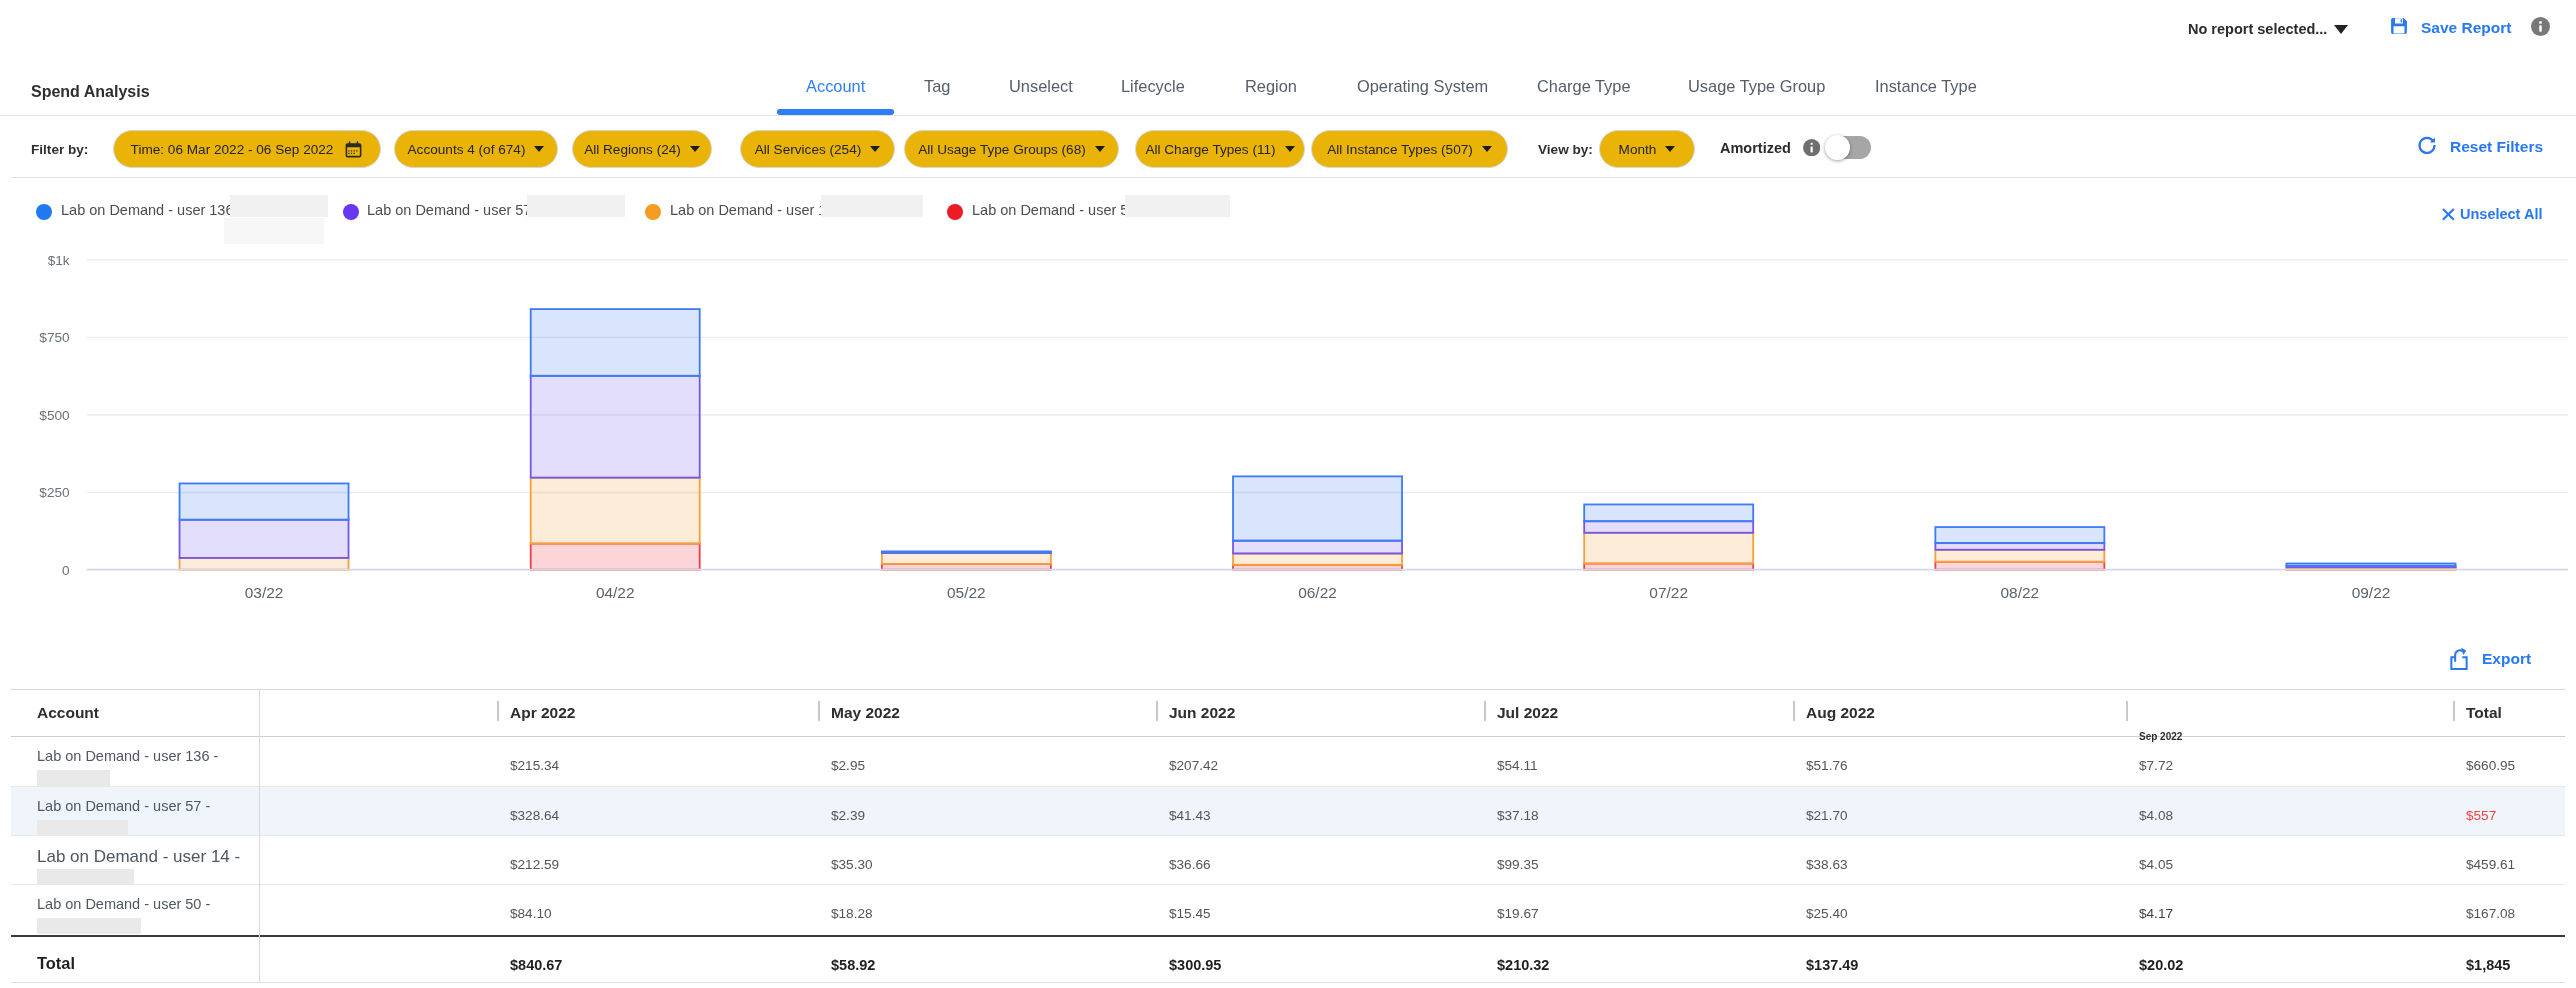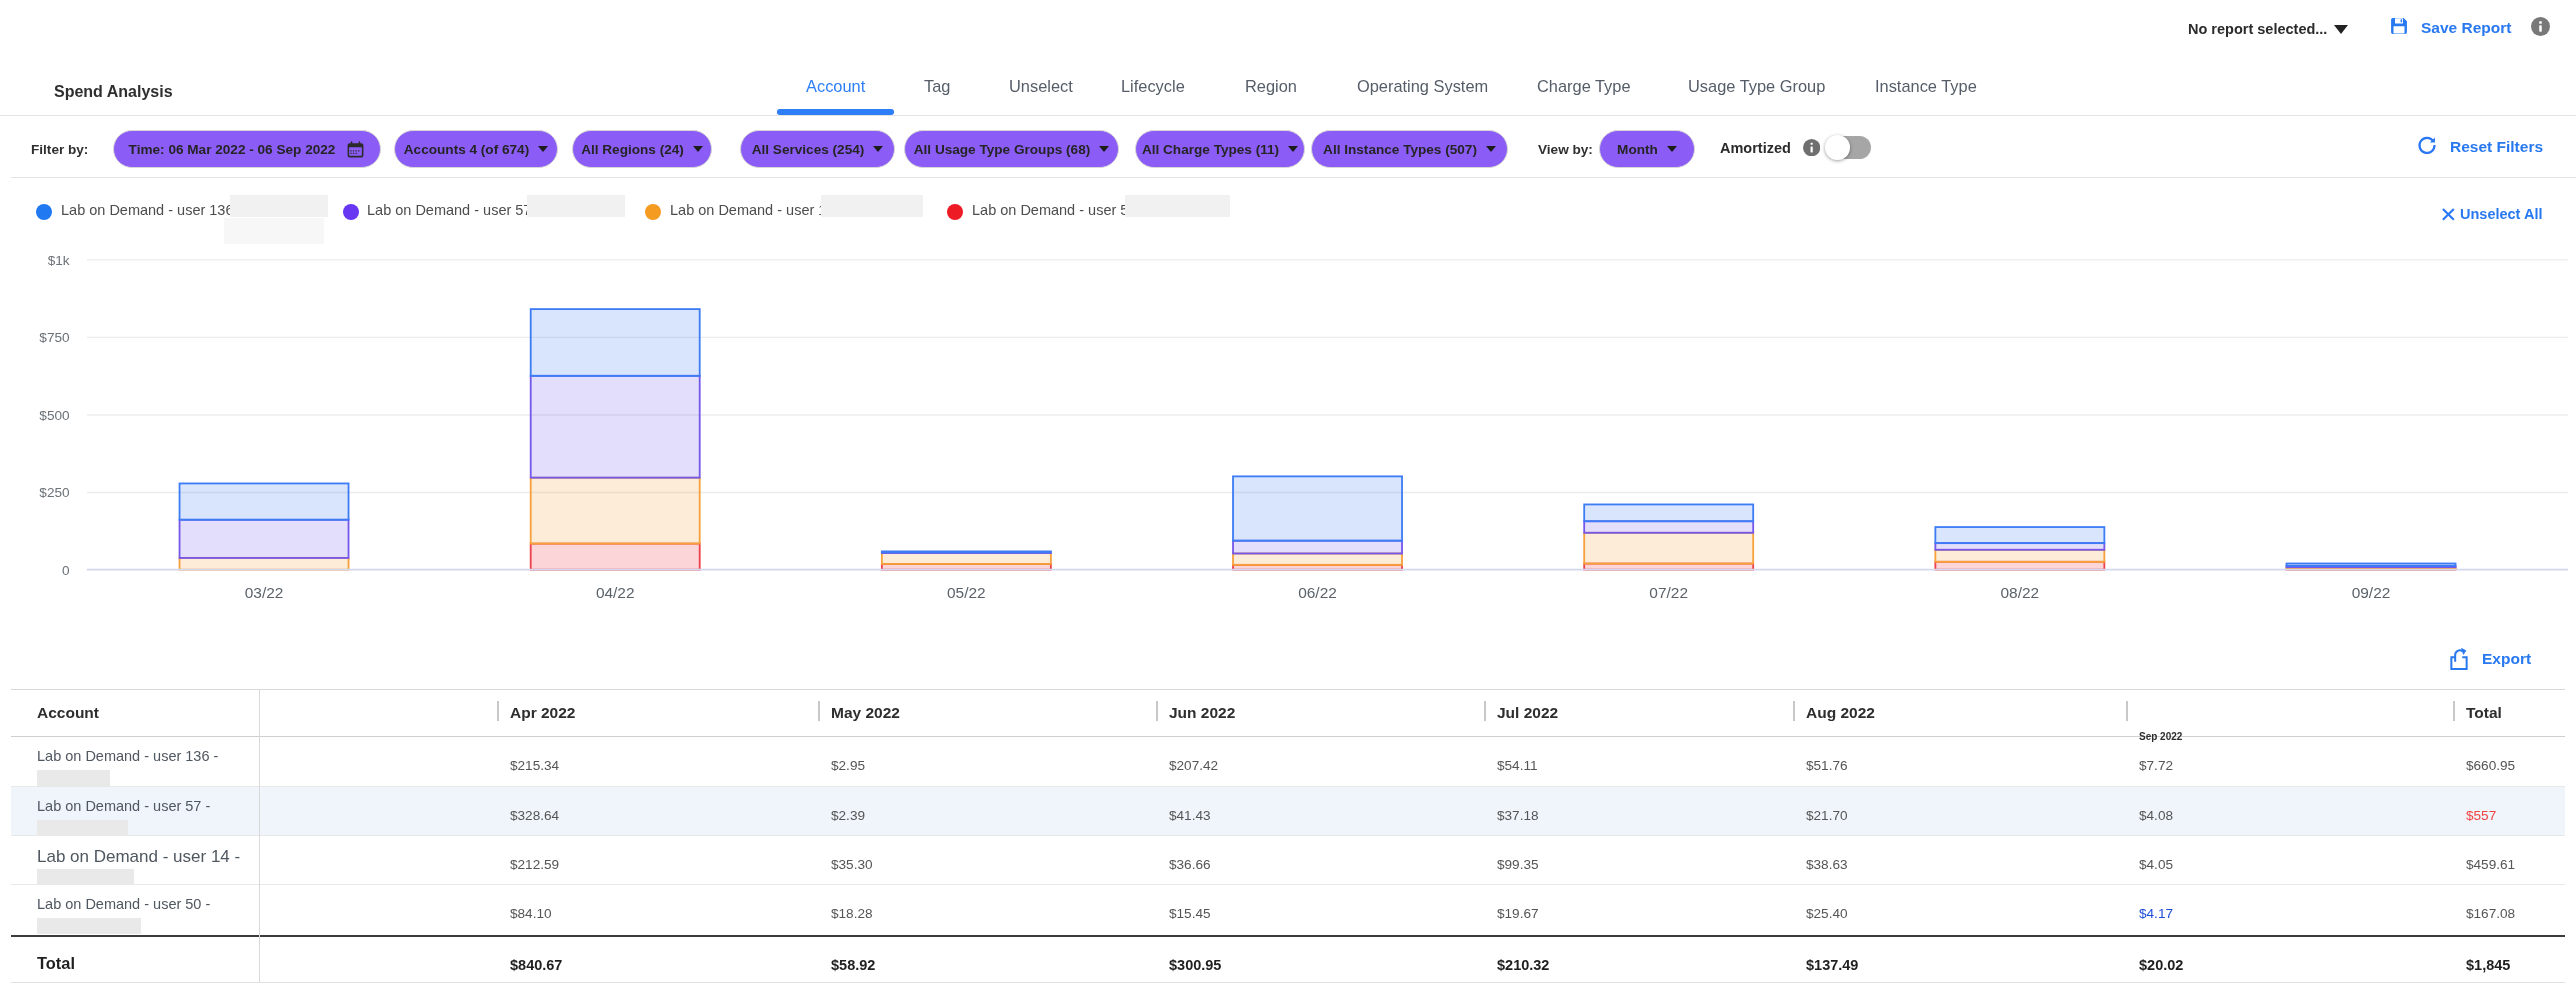--- a/index.html
+++ b/index.html
@@ -1,19 +1,19 @@
 <!DOCTYPE html>
 <html style="font-size:14.5px"><head>
 <meta charset="utf-8">
 <style>
 * { margin:0; padding:0; box-sizing:border-box; }
 html,body { width:2576px; height:989px; background:#fff; font-family:"Liberation Sans", sans-serif; }
 #root { position:relative; width:2576px; height:989px; overflow:hidden; background:#fff; }
 .pill { position:absolute; top:130px; height:38px; border:1.4px solid #d6d6d6; border-radius:19px;
-        display:flex; align-items:center; justify-content:center; font-size:13.6px; font-weight:bold; color:#252525; background:#8b5cf6; white-space:nowrap; }
+        display:flex; align-items:center; justify-content:center; font-size:13.6px; font-weight:normal; color:#252525; background:#eab308; white-space:nowrap; }
 .blue { color:#2878F0; font-weight:bold; }
 </style>
 </head>
 <body>
 <div id="root">
 
 <div style="position:absolute;left:2188px;top:21px;font-size:14.5px;font-weight:bold;color:#2b2b2b;">No report selected...</div>
 <div style="position:absolute;left:2334px;top:24.5px;width:0;height:0;border-left:7.3px solid transparent;border-right:7.3px solid transparent;border-top:9px solid #222;"></div>
 <svg style="position:absolute;left:2389px;top:15.5px;" width="20" height="20" viewBox="0 0 24 24">
       <path fill="#2979F2" d="M17.6 2.5H4.5A2 2 0 0 0 2.5 4.5v15a2 2 0 0 0 2 2h15a2 2 0 0 0 2-2V6.4l-3.9-3.9z"></path>
@@ -21,21 +21,21 @@
       <rect x="13.9" y="3.9" width="1.9" height="3.6" rx="0.5" fill="#2979F2"></rect>
       <rect x="5.4" y="12.4" width="13.2" height="8.7" rx="0.6" fill="#fff"></rect>
     </svg>
 <div style="position:absolute;left:2421px;top:19px;font-size:15.5px;" class="blue">Save Report</div>
 <svg style="position:absolute;left:2531px;top:17.3px;" width="19" height="19" viewBox="0 0 21 21">
       <circle cx="10.5" cy="10.5" r="10.5" fill="#787878"></circle>
       <rect x="9.1" y="4.6" width="2.8" height="2.8" rx="0.6" fill="#fff"></rect>
       <rect x="9.1" y="9.2" width="2.8" height="7.2" rx="0.8" fill="#fff"></rect>
     </svg>
 
-<div style="position:absolute;left:31px;top:83px;font-size:16px;font-weight:bold;color:#2f2f2f;margin-left:23px;">Spend Analysis</div>
+<div style="position:absolute;left:31px;top:83px;font-size:16px;font-weight:bold;color:#2f2f2f;">Spend Analysis</div>
 <div style="position:absolute;left:806px;top:77px;font-size:16.4px;color:#2D7EF7;">Account</div>
 <div style="position:absolute;left:924px;top:77px;font-size:16.4px;color:#555D68;">Tag</div>
 <div style="position:absolute;left:1009px;top:77px;font-size:16.4px;color:#555D68;">Unselect</div>
 <div style="position:absolute;left:1121px;top:77px;font-size:16.4px;color:#555D68;">Lifecycle</div>
 <div style="position:absolute;left:1245px;top:77px;font-size:16.4px;color:#555D68;">Region</div>
 <div style="position:absolute;left:1357px;top:77px;font-size:16.4px;color:#555D68;">Operating System</div>
 <div style="position:absolute;left:1537px;top:77px;font-size:16.4px;color:#555D68;">Charge Type</div>
 <div style="position:absolute;left:1688px;top:77px;font-size:16.4px;color:#555D68;">Usage Type Group</div>
 <div style="position:absolute;left:1875px;top:77px;font-size:16.4px;color:#555D68;">Instance Type</div>
 <div style="position:absolute;left:777px;top:109px;width:117px;height:5.5px;background:#2D7EF7;border-radius:2.7px;"></div>
@@ -193,21 +193,21 @@
 <div style="position:absolute;left:1806px;top:857px;font-size:13.6px;color:#555;">$38.63</div>
 <div style="position:absolute;left:2139px;top:857px;font-size:13.6px;color:#555;">$4.05</div>
 <div style="position:absolute;left:2466px;top:857px;font-size:13.6px;color:#555;">$459.61</div>
 <div style="position:absolute;left:37px;top:896px;font-size:14.5px;color:#4f5760;">Lab on Demand - user 50 -</div>
 <div style="position:absolute;left:37px;top:918px;width:104px;height:16.4px;background:#e9e9e9;"></div>
 <div style="position:absolute;left:510px;top:906px;font-size:13.6px;color:#555;">$84.10</div>
 <div style="position:absolute;left:831px;top:906px;font-size:13.6px;color:#555;">$18.28</div>
 <div style="position:absolute;left:1169px;top:906px;font-size:13.6px;color:#555;">$15.45</div>
 <div style="position:absolute;left:1497px;top:906px;font-size:13.6px;color:#555;">$19.67</div>
 <div style="position:absolute;left:1806px;top:906px;font-size:13.6px;color:#555;">$25.40</div>
-<div style="position:absolute;left:2139px;top:906px;font-size:13.6px;color:#1d4ed8;">$4.17</div>
+<div style="position:absolute;left:2139px;top:906px;font-size:13.6px;color:#404040;">$4.17</div>
 <div style="position:absolute;left:2466px;top:906px;font-size:13.6px;color:#555;">$167.08</div>
 <div style="position:absolute;left:37px;top:954px;font-size:16.4px;font-weight:bold;color:#1f1f1f;">Total</div>
 <div style="position:absolute;left:510px;top:957px;font-size:14.5px;font-weight:bold;color:#1f1f1f;">$840.67</div>
 <div style="position:absolute;left:831px;top:957px;font-size:14.5px;font-weight:bold;color:#1f1f1f;">$58.92</div>
 <div style="position:absolute;left:1169px;top:957px;font-size:14.5px;font-weight:bold;color:#1f1f1f;">$300.95</div>
 <div style="position:absolute;left:1497px;top:957px;font-size:14.5px;font-weight:bold;color:#1f1f1f;">$210.32</div>
 <div style="position:absolute;left:1806px;top:957px;font-size:14.5px;font-weight:bold;color:#1f1f1f;">$137.49</div>
 <div style="position:absolute;left:2139px;top:957px;font-size:14.5px;font-weight:bold;color:#1f1f1f;">$20.02</div>
 <div style="position:absolute;left:2466px;top:957px;font-size:14.5px;font-weight:bold;color:#1f1f1f;">$1,845</div>
 

